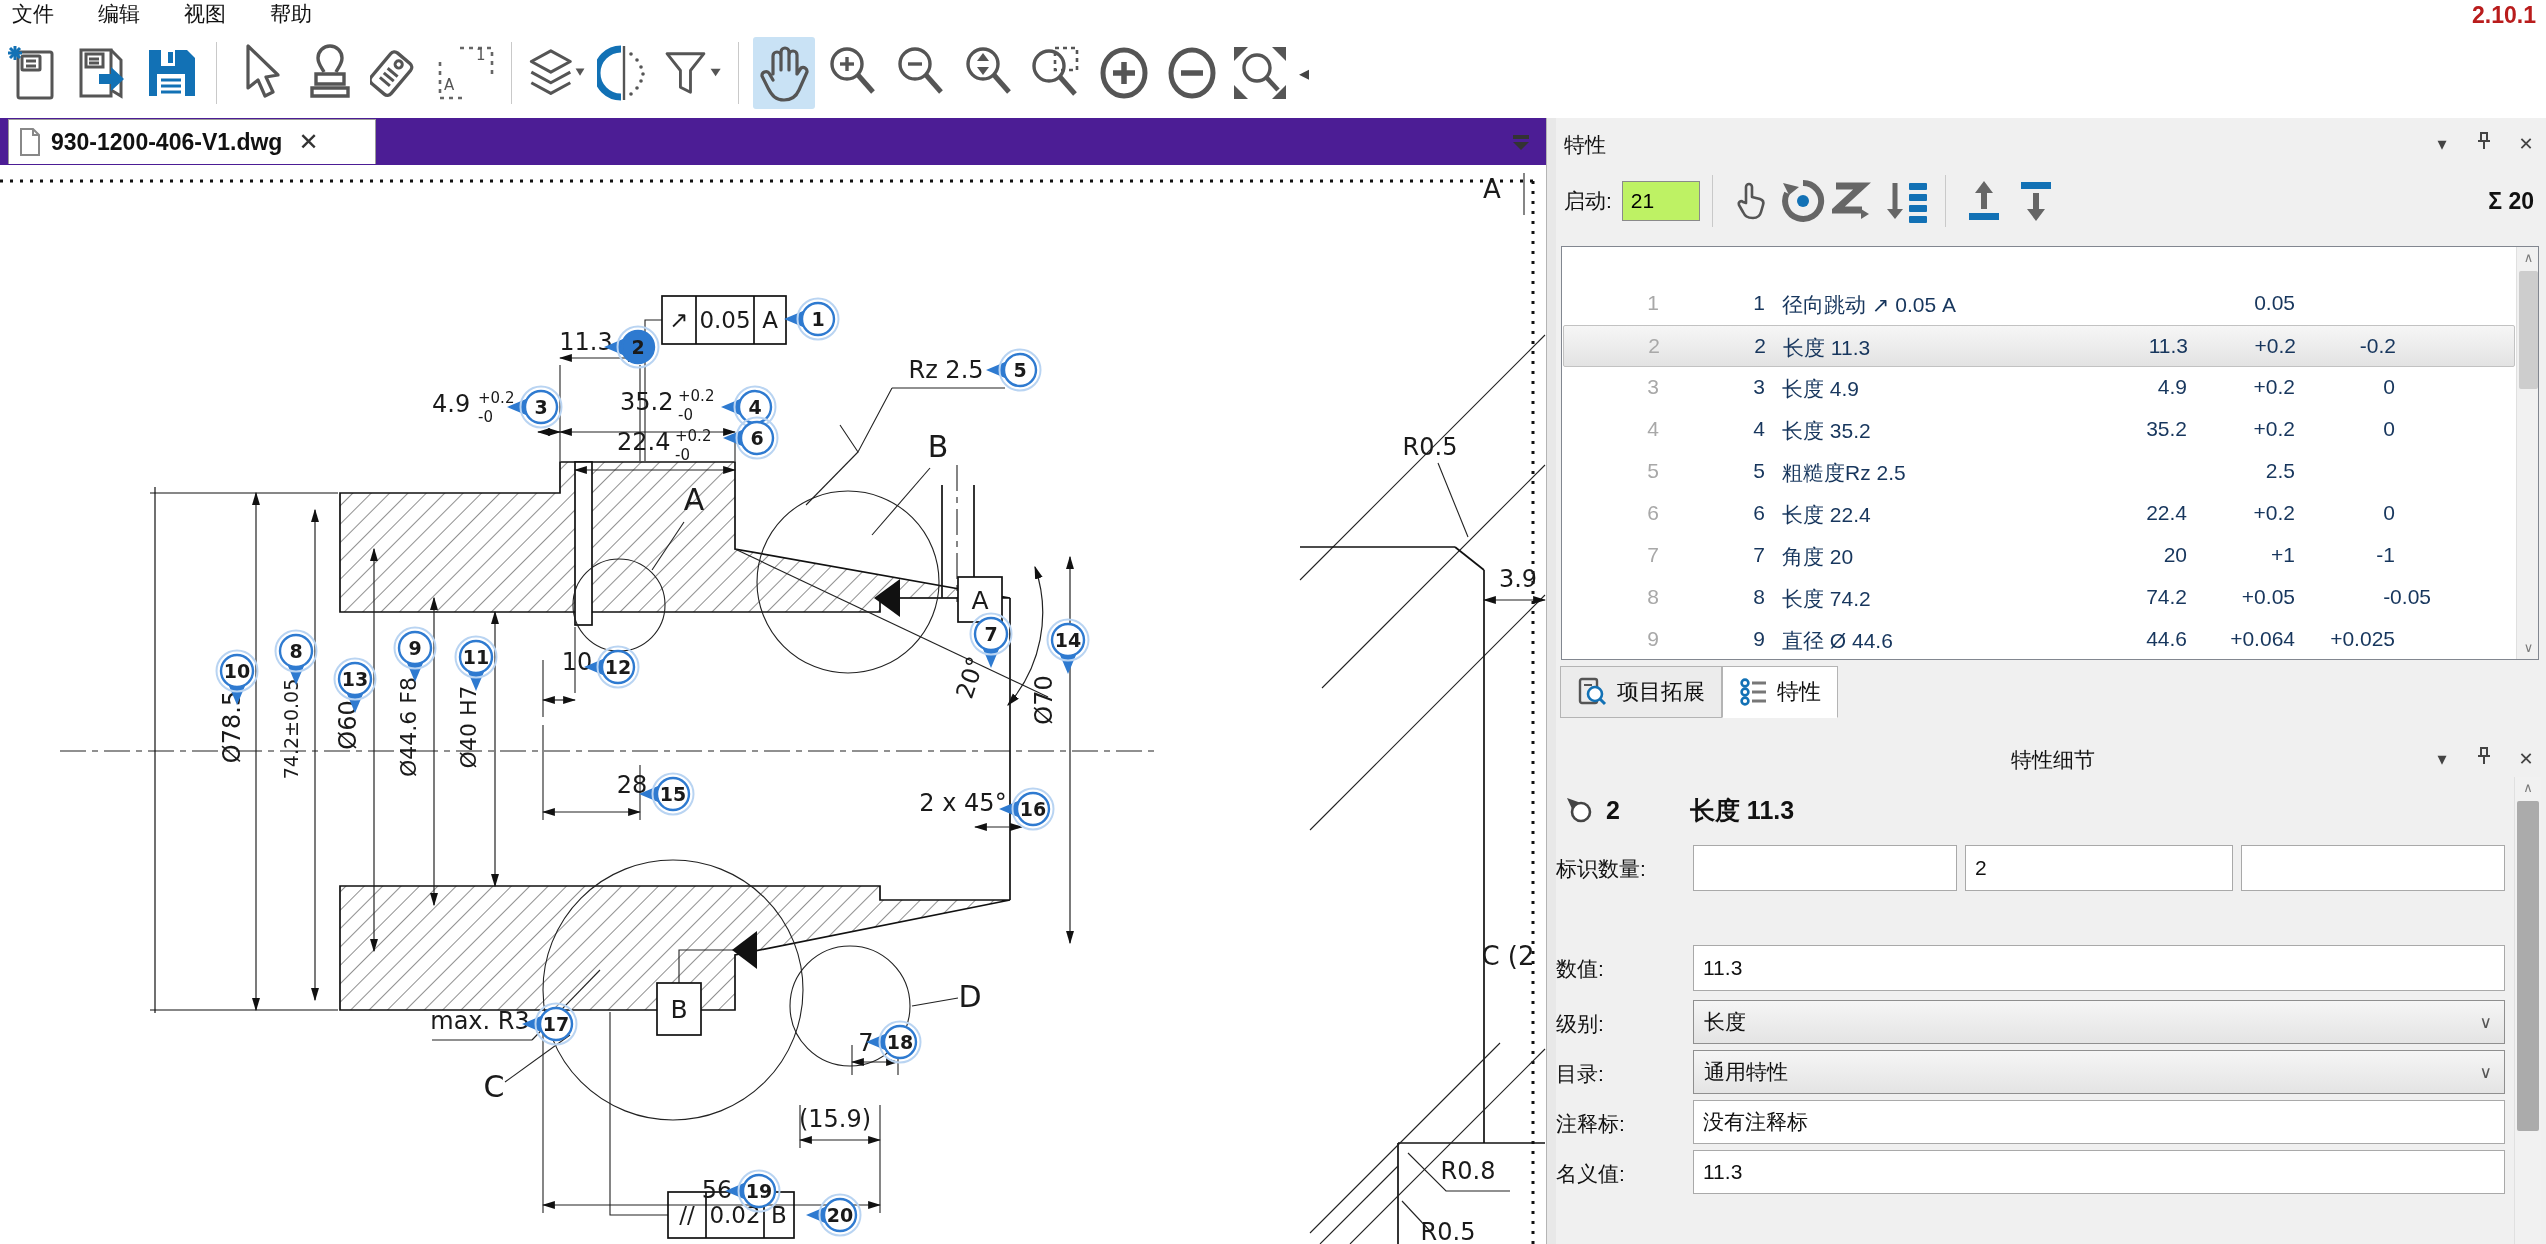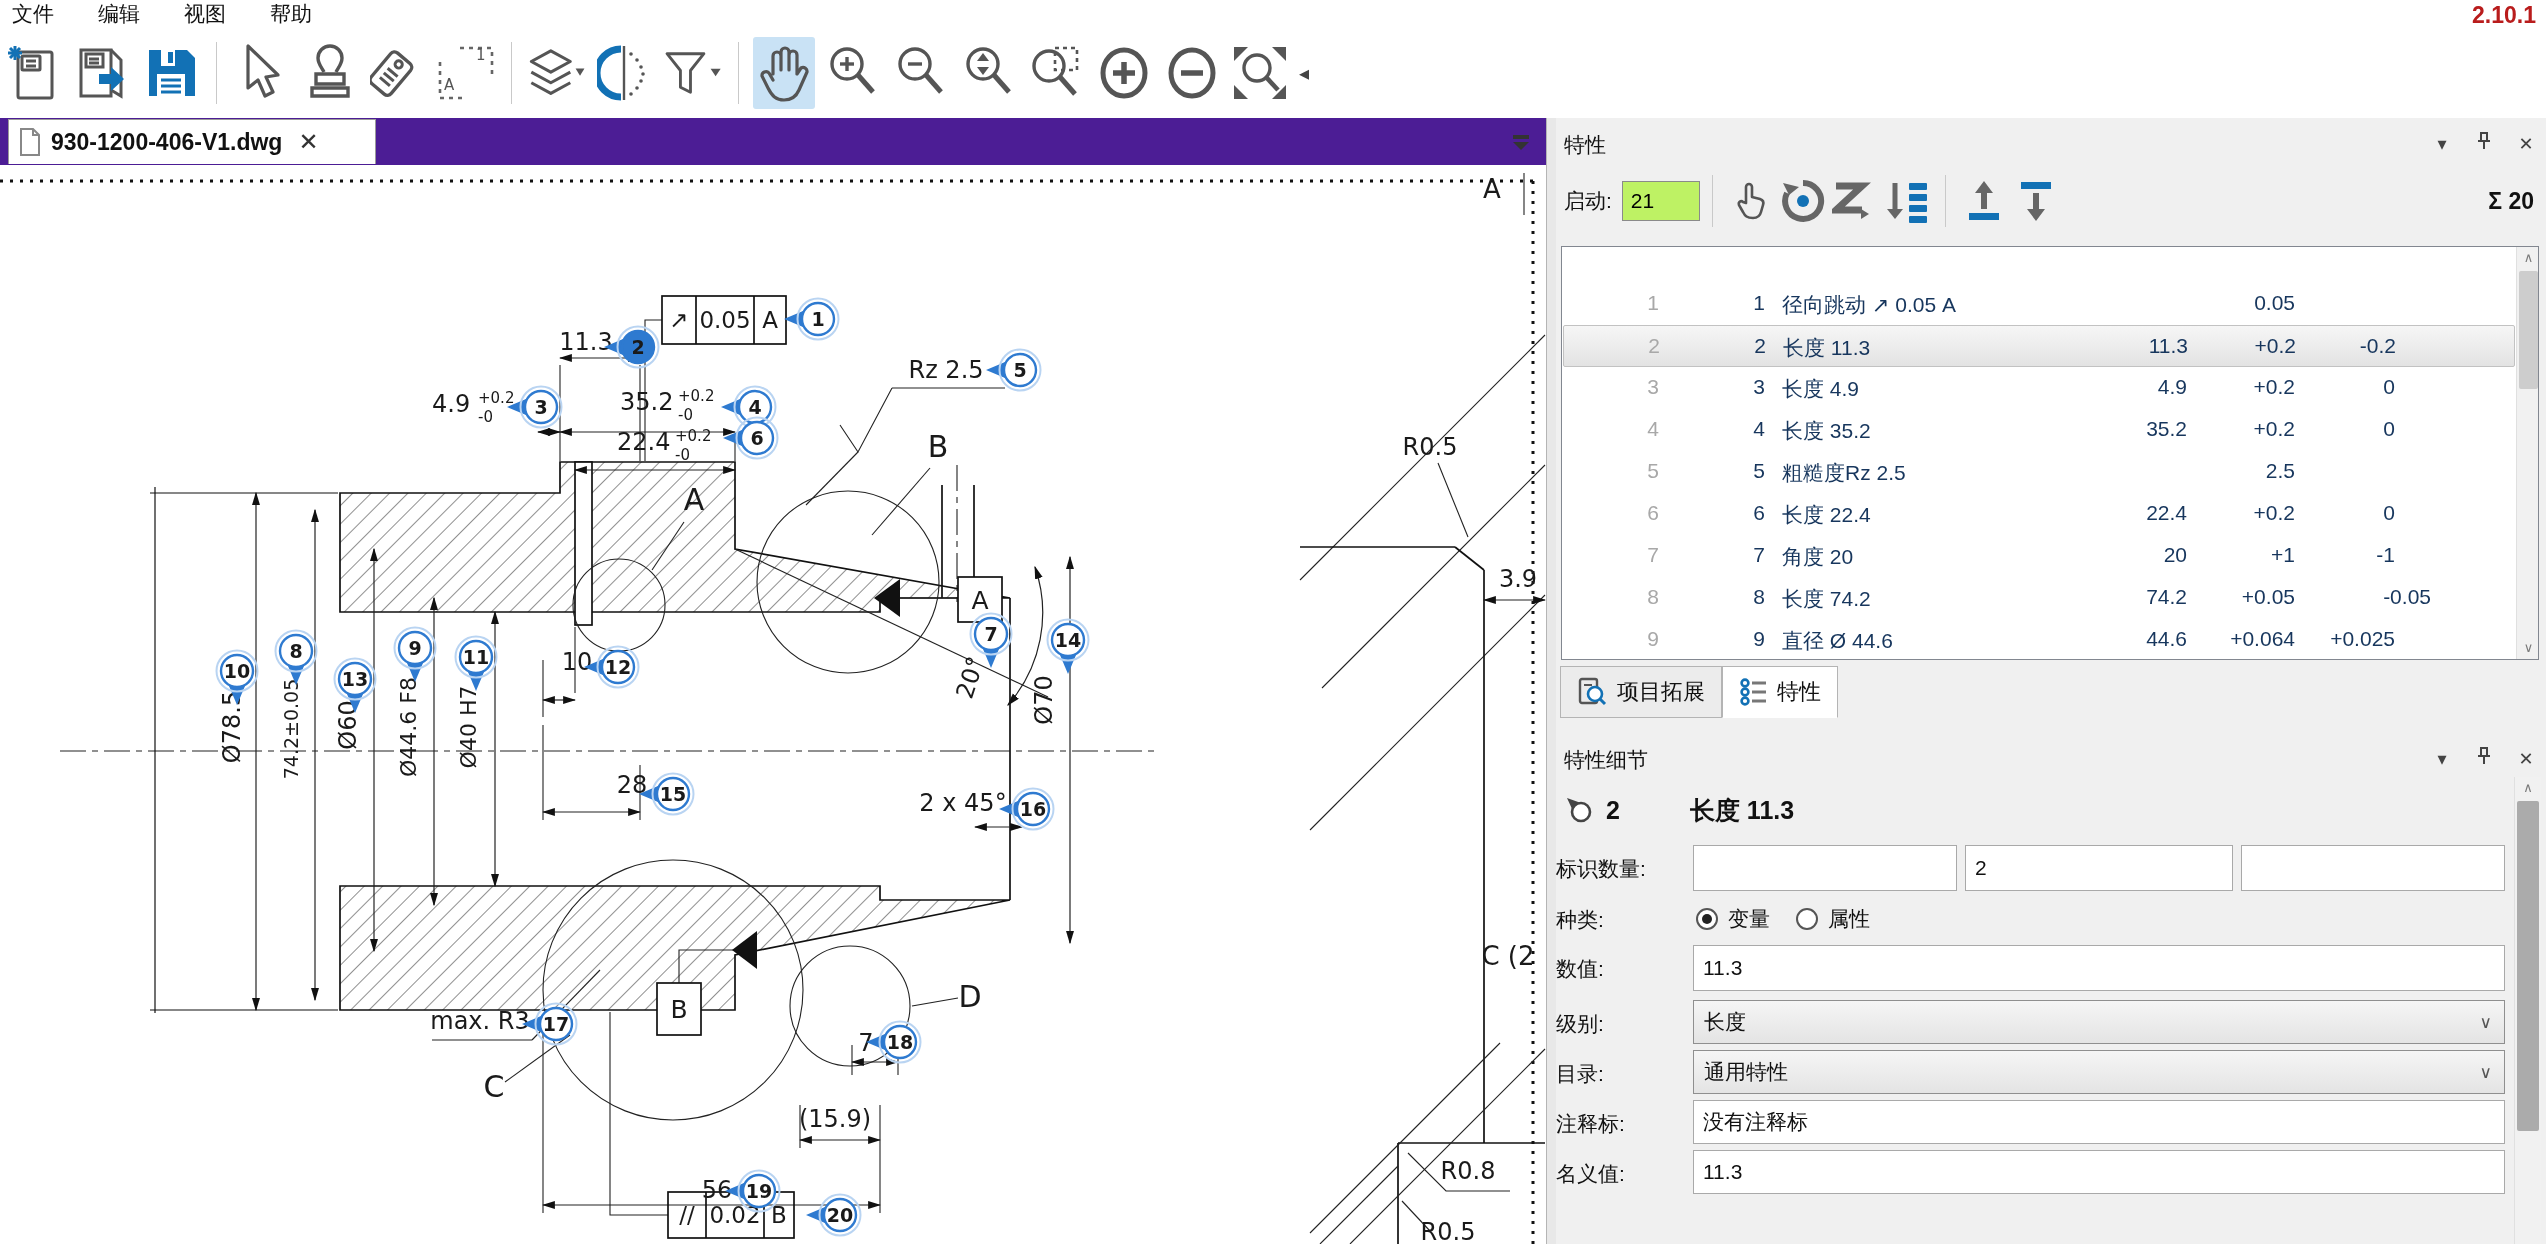--- a/index.html
+++ b/index.html
@@ -761,21 +761,21 @@
             <g stroke="#777" stroke-width="3">
               <line x1="13" y1="6" x2="27" y2="6"></line>
               <line x1="13" y1="15" x2="27" y2="15"></line>
               <line x1="13" y1="24" x2="27" y2="24"></line>
             </g>
           </svg>
         <span>特性</span>
       </div>
     </div>
 
-    <div class="ptitle" style="top:627px;">
+    <div class="ptitle" style="top:627px;justify-content:center;">
       <span class="t">特性细节</span>
       <span class="icons">
         <span class="pti">▾</span>
         <span class="pti">
           <svg width="14" height="18" viewBox="0 0 14 18">
               <g stroke="#444" stroke-width="2" fill="none">
                 <rect x="4" y="1" width="6" height="8"></rect>
                 <line x1="1" y1="9" x2="13" y2="9"></line>
                 <line x1="7" y1="9" x2="7" y2="17"></line>
               </g>
@@ -794,29 +794,20 @@
       <span class="btitle">长度 11.3</span>
     </div>
 
     <div class="frow" style="top:727px;height:47px;">
       <span class="flabel">标识数量:</span>
       <input class="tinput" style="left: 137px; top: 0px; width: 264px; height: 46px;" value="">
       <input class="tinput" style="left: 409px; top: 0px; width: 268px; height: 46px;" value="2">
       <input class="tinput" style="left: 685px; top: 0px; width: 264px; height: 46px;" value="">
     </div>
 
-    <div class="frow" style="top:782px;height:36px;">
-      <span class="flabel" style="top:6px;">种类:</span>
-      <span style="position:absolute;left:140px;top:5px;display:flex;align-items:center;">
-        <span class="radio on"></span>
-        <span class="radiolab">变量</span>
-        <span class="radio"></span>
-        <span class="radiolab">属性</span>
-      </span>
-    </div>
 
     <div class="frow" style="top:827px;height:47px;">
       <span class="flabel">数值:</span>
       <input class="tinput" style="left: 137px; top: 0px; width: 812px; height: 46px;" value="11.3">
     </div>
 
     <div class="frow" style="top:882px;height:45px;">
       <span class="flabel">级别:</span>
       <div class="dropdown" style="left:137px;top:0;width:812px;height:44px;">
         <span>长度</span>

